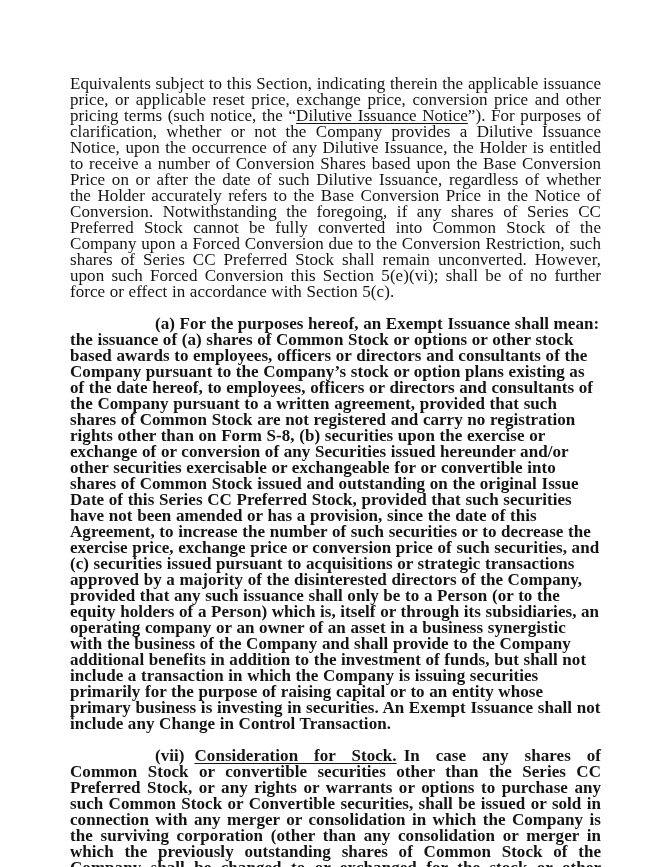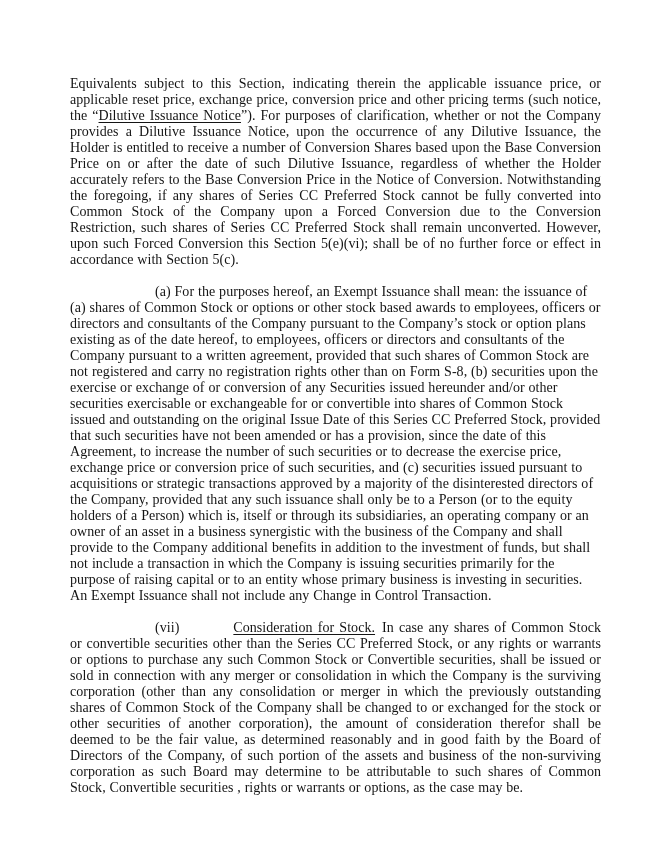--- a/index.html
+++ b/index.html
@@ -19,32 +19,32 @@
     background: #ffffff;
     overflow: hidden;
   }
   .content {
     position: absolute;
     left: 70px;
     top: 76px;
     width: 531px;
   }
   .para {
-    font-size: 14px;
+    font-size: 17px;
     line-height: 16px;
     letter-spacing: 0.05px;
     word-spacing: 0.3px;
   }
   .para + .para { margin-top: 16px; }
   .justify { text-align: justify; }
   .ragged  { text-align: left; }
-  .indent  { text-indent: 85px; }
+  .indent  { text-indent: 85px; font-weight: bold; }
   .u { text-decoration: underline; text-underline-offset: 2px; }
   .marker  { margin-right: 10px; }
-  .heading { margin-right: 7px; margin-left: 44px; }
+  .heading { margin-right: 7px; }
   .page-number {
     position: absolute;
     top: 752px;
     left: 0;
     width: 670px;
     text-align: center;
     font-size: 13px;
     line-height: 16px;
   }
 </style>

